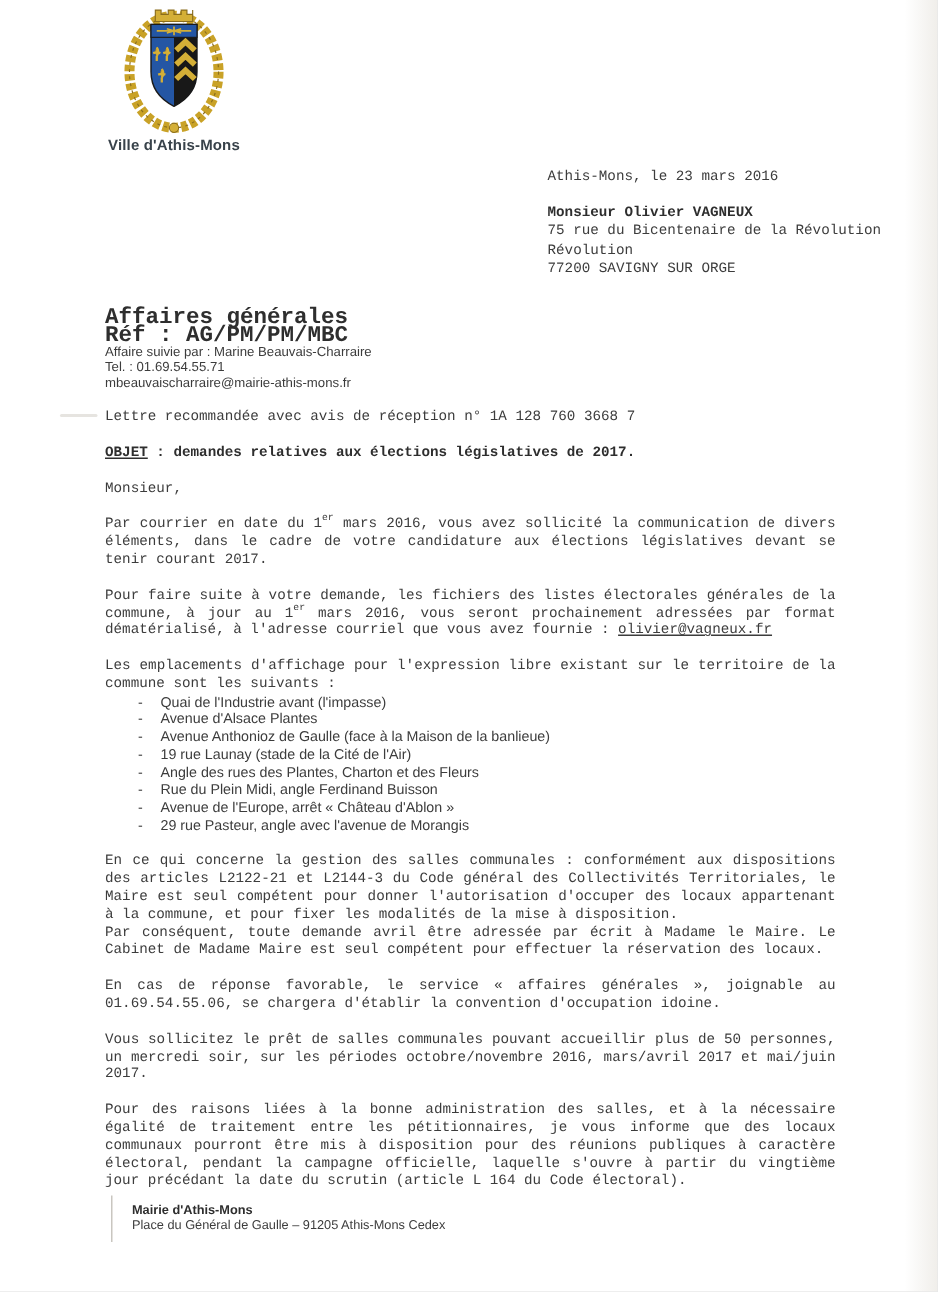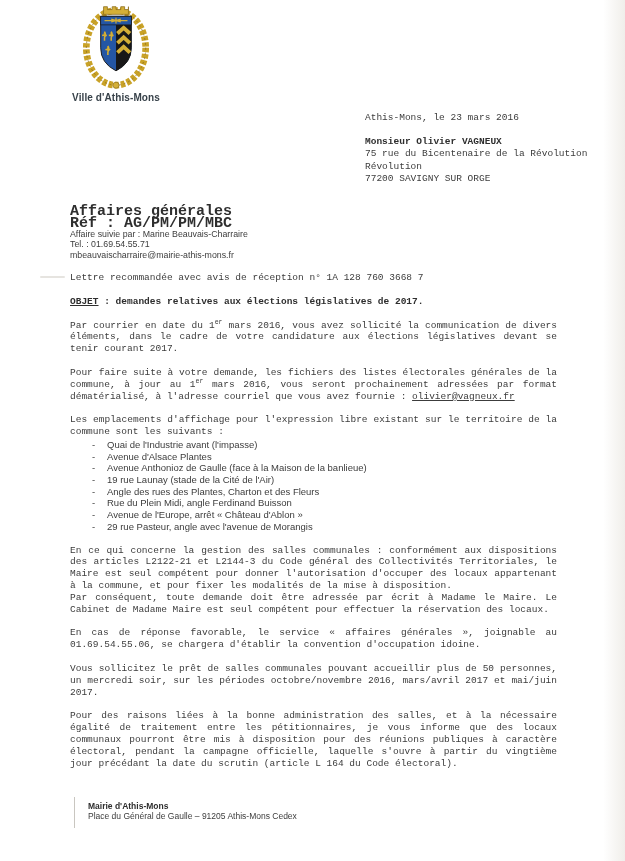--- a/index.html
+++ b/index.html
@@ -95,20 +95,21 @@
     <div class="s9">Affaire suivie par : Marine Beauvais-Charraire</div>
     <div class="s9">Tel. : 01.69.54.55.71</div>
     <div class="s9">mbeauvaischarraire@mairie-athis-mons.fr</div>
   </div>
 
   <div class="main">
     <p>Lettre recommandée avec avis de réception n° 1A 128 760 3668 7</p>
 
     <p class="subject"><span class="underline">OBJET</span><span> : demandes relatives aux élections législatives de 2017.</span></p>
 
+    <p>Monsieur,</p>
 
     <p class="just"><span>Par courrier en date du 1</span><sup>er</sup><span> mars 2016, vous avez sollicité la communication de divers éléments, dans le cadre de votre candidature aux élections législatives devant se tenir courant 2017.</span></p>
 
     <p class="just"><span>Pour faire suite à votre demande, les fichiers des listes électorales générales de la commune, à jour au 1</span><sup>er</sup><span> mars 2016, vous seront prochainement adressées par format dématérialisé, à l'adresse courriel que vous avez fournie : </span><a class="email">olivier@vagneux.fr</a></p>
 
     <p class="just mb0">Les emplacements d'affichage pour l'expression libre existant sur le territoire de la commune sont les suivants :</p>
 
     <ul class="locs">
       <li>
           <span class="dash">-</span>
@@ -139,21 +140,21 @@
           <span>Avenue de l'Europe, arrêt « Château d'Ablon »</span>
         </li>
       <li>
           <span class="dash">-</span>
           <span>29 rue Pasteur, angle avec l'avenue de Morangis</span>
         </li>
     </ul>
 
     <p>
         <span class="blockline">En ce qui concerne la gestion des salles communales : conformément aux dispositions des articles L2122-21 et L2144-3 du Code général des Collectivités Territoriales, le Maire est seul compétent pour donner l'autorisation d'occuper des locaux appartenant à la commune, et pour fixer les modalités de la mise à disposition.</span>
-        <span class="blockline">Par conséquent, toute demande doit être adressée par écrit à Madame le Maire. Le Cabinet de Madame Maire est seul compétent pour effectuer la réservation des locaux.</span>
+        <span class="blockline">Par conséquent, toute demande avril être adressée par écrit à Madame le Maire. Le Cabinet de Madame Maire est seul compétent pour effectuer la réservation des locaux.</span>
       </p>
 
     <p class="just">En cas de réponse favorable, le service « affaires générales », joignable au 01.69.54.55.06, se chargera d'établir la convention d'occupation idoine.</p>
 
     <p class="just">Vous sollicitez le prêt de salles communales pouvant accueillir plus de 50 personnes, un mercredi soir, sur les périodes octobre/novembre 2016, mars/avril 2017 et mai/juin 2017.</p>
 
     <p class="just">Pour des raisons liées à la bonne administration des salles, et à la nécessaire égalité de traitement entre les pétitionnaires, je vous informe que des locaux communaux pourront être mis à disposition pour des réunions publiques à caractère électoral, pendant la campagne officielle, laquelle s'ouvre à partir du vingtième jour précédant la date du scrutin (article L 164 du Code électoral).</p>
   </div>
 
   <div class="footer">

